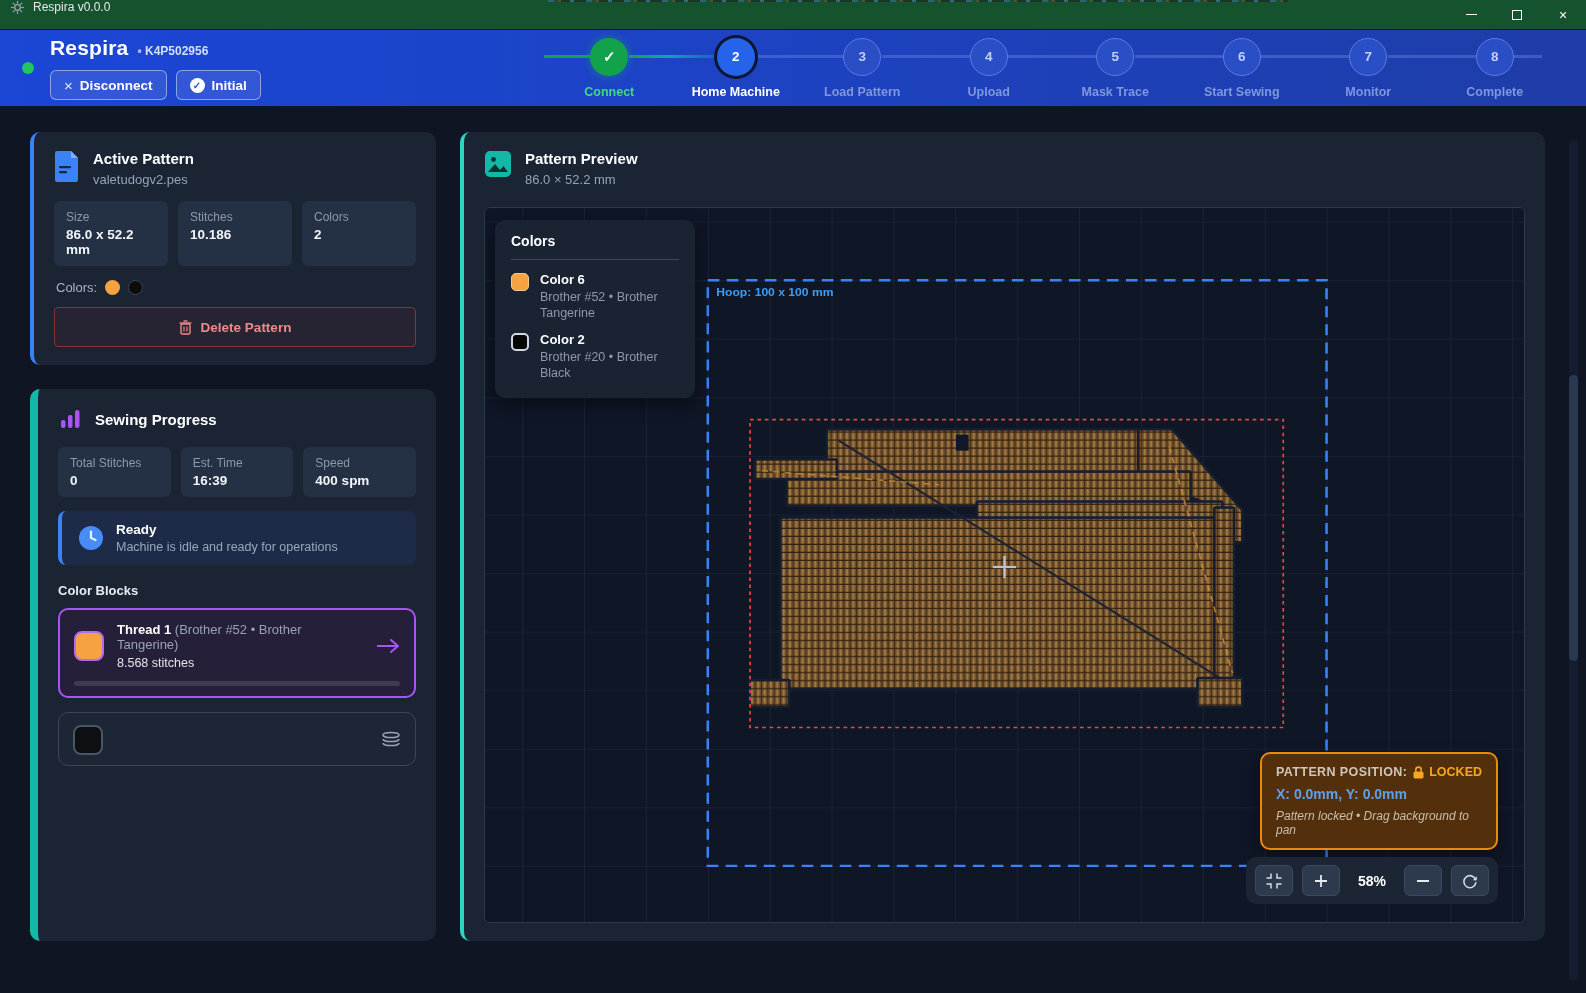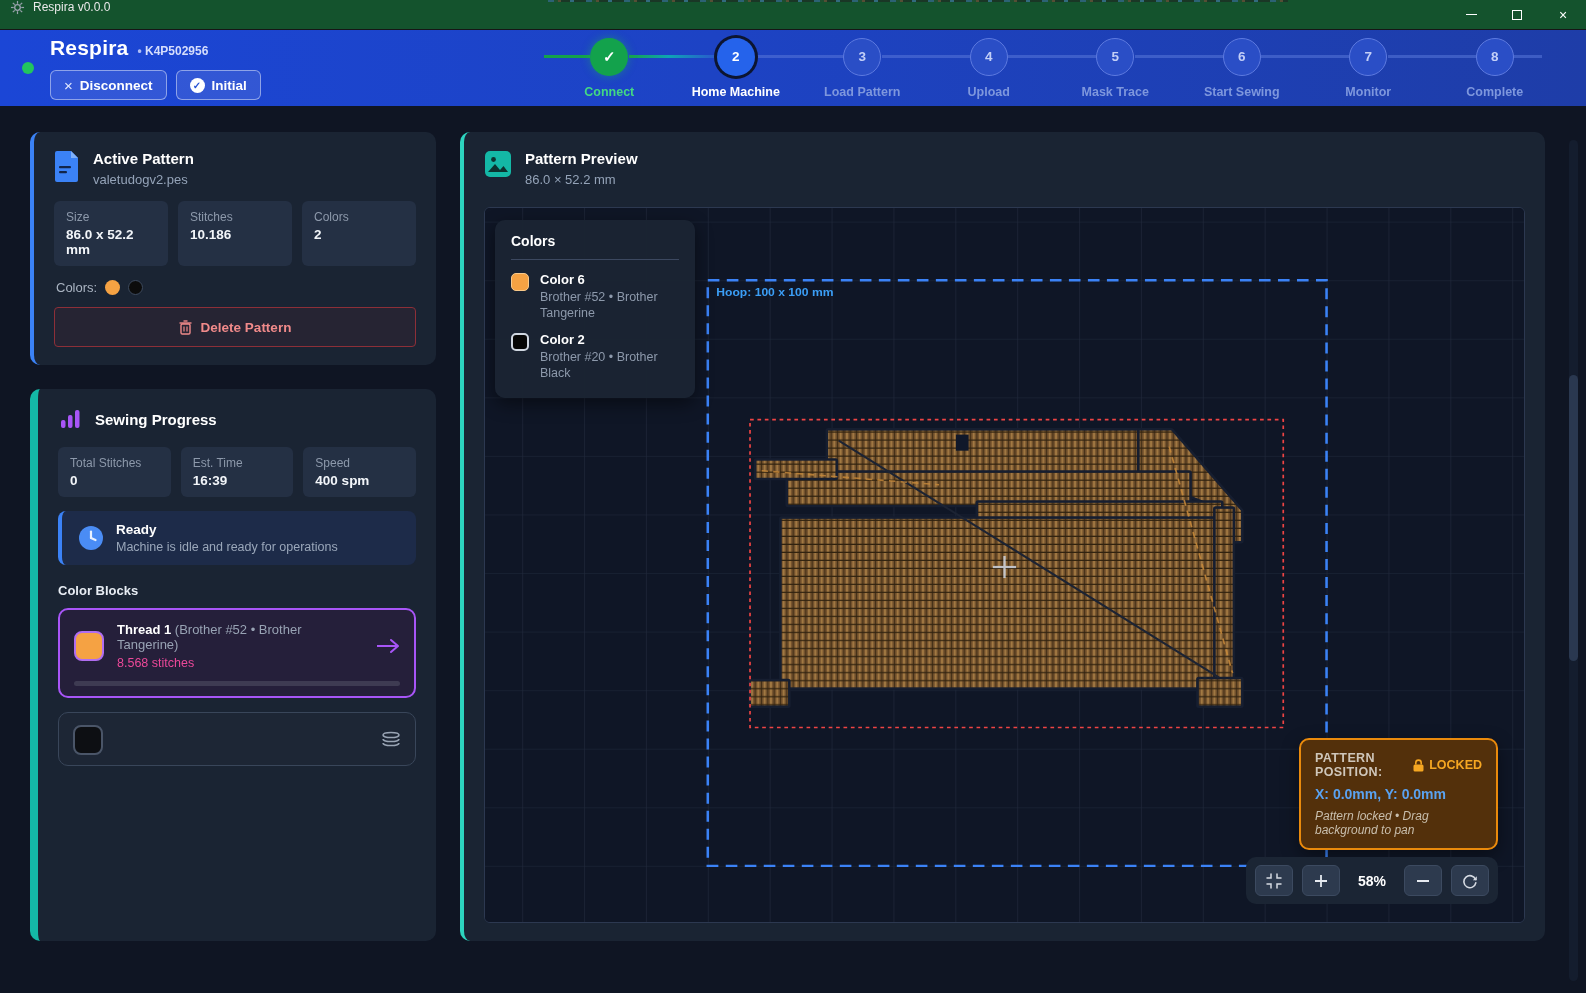--- a/index.html
+++ b/index.html
@@ -78,39 +78,39 @@
   .thread.active { border:2px solid #a855f7; background:#251f3a; }
   .thread.idle { border:1px solid #39465a; background:#1d2635; }
   .thread-row { display:flex; align-items:center; gap:13px; }
   .swatch { width:30px; height:30px; border-radius:8px; flex:none; }
   .swatch.orange-b { border:2px solid #b06df0; }
   .swatch.dark-b { border:2px solid #4a5568; }
   .thread-name { font-size:13px; color:#fff; }
   .thread-name b { font-weight:bold; }
   .thread-name .detail { color:#98a3b4; font-weight:normal; }
   .thread.idle .thread-name { color:#b9c2cf; }
-  .thread-st { font-size:12.5px; color:#ec4899; margin-top:4px; }
+  .thread-st { font-size:12.5px; color:#e5e5e5; margin-top:4px; }
   .thread-ico { margin-left:auto; flex:none; }
   .progress-track { height:5px; background:#3e3b52; border-radius:3px; margin-top:11px; overflow:hidden; }
   .progress-fill { height:100%; background:#a855f7; }
 
   
   .canvas-wrap { margin-top:6px; flex:1; background:#0f1626; border:1px solid #2c3850; border-radius:6px; position:relative; overflow:hidden; }
   .canvas-svg { position:absolute; inset:0; width:100%; height:100%; }
 
   .legend { position:absolute; left:10px; top:12px; width:200px; background:rgba(27,36,51,.97); border-radius:10px; padding:13px 16px 14px; box-shadow:0 6px 18px rgba(0,0,0,.45); }
   .legend-title { font-size:14px; font-weight:bold; color:#fff; padding-bottom:10px; border-bottom:1px solid #3c4860; margin-bottom:12px; }
   .legend-item { display:flex; gap:11px; margin-bottom:11px; }
   .legend-sw { width:18px; height:18px; border-radius:5px; flex:none; margin-top:1px; }
   .legend-sw.l1 { border:1px solid #f8c98a; }
   .legend-sw.l2 { border:2px solid #cfd6e0; }
   .legend-name { font-size:13px; font-weight:bold; color:#fff; }
   .legend-detail { font-size:12.5px; color:#8d99ab; margin-top:3px; line-height:1.25; }
 
-  .posbox { position:absolute; right:26px; bottom:72px; width:199px; background:#53300b; border:2px solid #ea8a0c; border-radius:10px; padding:11px 14px; box-shadow:0 6px 18px rgba(0,0,0,.4); }
+  .posbox { position:absolute; right:26px; bottom:72px; width:238px; background:#53300b; border:2px solid #ea8a0c; border-radius:10px; padding:11px 14px; box-shadow:0 6px 18px rgba(0,0,0,.4); }
   .pos-row1 { display:flex; align-items:center; justify-content:space-between; }
   .pos-label { font-size:12.5px; font-weight:bold; color:#cfc6ba; letter-spacing:.4px; }
   .pos-locked { display:flex; align-items:center; gap:5px; font-size:12.5px; font-weight:bold; color:#f6a722; }
   .pos-coords { font-size:14px; font-weight:bold; color:#5aa2f0; margin-top:7px; }
   .pos-hint { font-size:12px; font-style:italic; color:#c9bfae; margin-top:7px; }
 
   .zoombar { position:absolute; right:26px; bottom:18px; background:#1b2534; border-radius:10px; padding:8px 9px; display:flex; align-items:center; gap:9px; }
   .zbtn { width:38px; height:31px; background:#2d3a4e; border:1px solid #3c4a60; border-radius:6px; color:#dde2ea; display:flex; align-items:center; justify-content:center; font-size:17px; cursor:pointer; }
   .zpct { width:46px; text-align:center; font-size:14px; font-weight:bold; color:#fff; }
 

